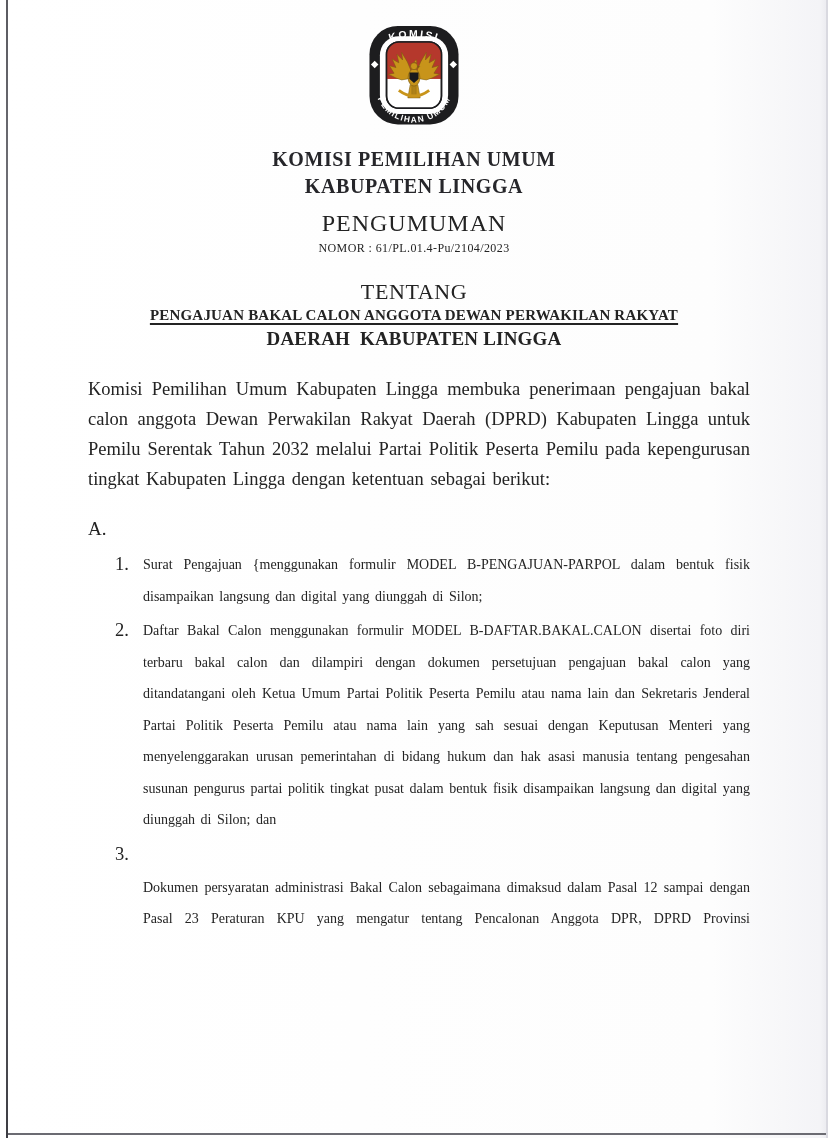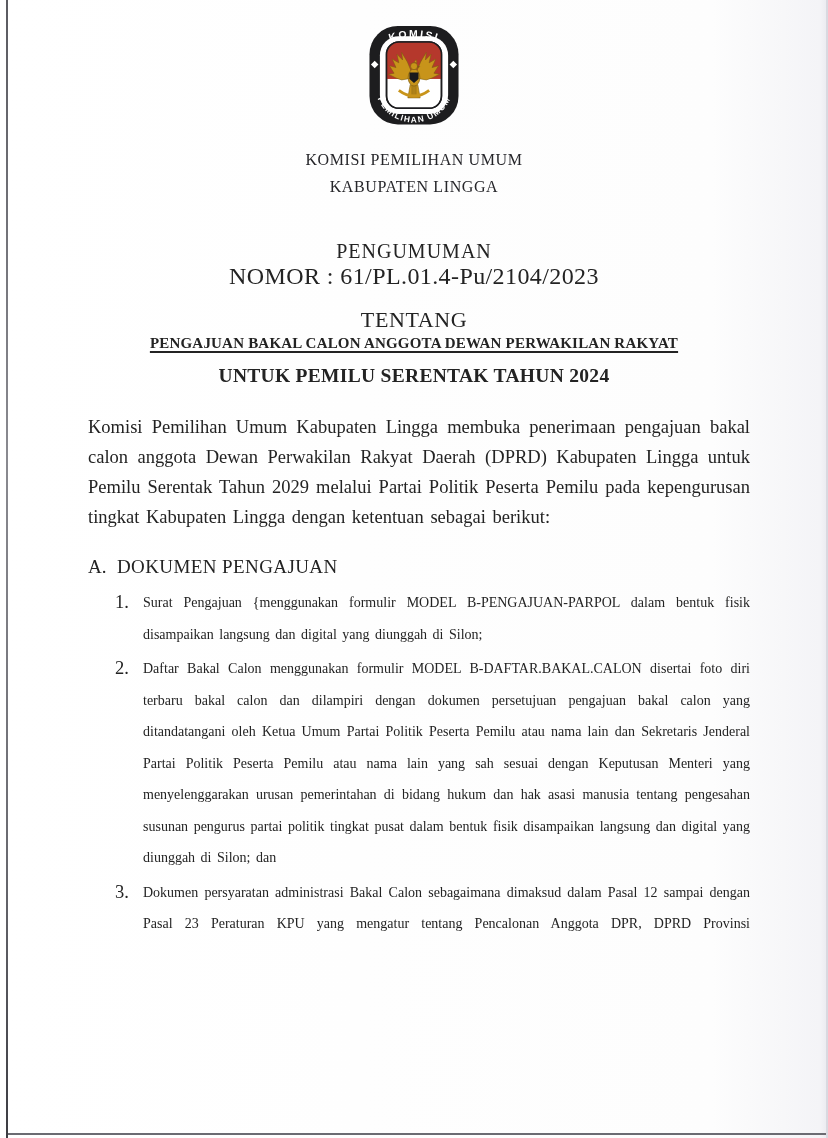--- a/index.html
+++ b/index.html
@@ -24,26 +24,26 @@
   .edge-right {
     position: absolute; right: 0; top: 0; bottom: 0; width: 2px;
     background: #d9d9e0;
   }
 
   .center { text-align: center; }
 
   .logo-wrap { padding-top: 24px; text-align: center; }
 
   .org-line {
-    font-size: 16px; line-height: 27px; letter-spacing: 0.6px; color: #26262a;
+    font-size: 20px; line-height: 27px; letter-spacing: 0.6px; color: #26262a; font-weight: bold;
   }
   .org-block { margin-top: 10px; }
 
-  .doc-type { margin-top: 39px; font-size: 20px; line-height: 25px; letter-spacing: 1px; }
-  .doc-number { font-size: 24px; line-height: 25px; letter-spacing: 0.4px; }
+  .doc-type { margin-top: 11px; font-size: 24px; line-height: 25px; letter-spacing: 1px; }
+  .doc-number { font-size: 12px; line-height: 25px; letter-spacing: 0.4px; }
 
   .about { margin-top: 19px; font-size: 22px; line-height: 24px; letter-spacing: 0.6px; }
 
   .subject1 {
     font-size: 15px; line-height: 23px; font-weight: 700; letter-spacing: 0.2px;
     text-decoration: underline; text-underline-offset: 3px; text-decoration-thickness: 1.5px;
   }
   .subject2 { font-size: 19px; line-height: 23px; font-weight: 700; letter-spacing: 0.2px; }
   .subject3 { margin-top: 9px; font-size: 19.5px; line-height: 24px; font-weight: 700; letter-spacing: 0.3px; }
 
@@ -58,21 +58,21 @@
   .section-label { width: 29px; flex: 0 0 29px; }
   .section-title { letter-spacing: 0.4px; }
 
   .items { margin-top: 7px; }
   .item { display: flex; margin-left: 27px; margin-top: 3px; }
   .item-number { flex: 0 0 28px; width: 28px; font-size: 18.5px; line-height: 31.5px; }
   .item-text {
     flex: 1; font-size: 14px; line-height: 31.5px;
     text-align: justify; word-spacing: 2px;
   }
-  .item.stretch-last .item-text { text-align-last: justify; }
+  .item.stretch-last .item-text { text-align-last: justify; margin-top: 33px; }
 </style>
 </head>
 <body>
 
 <div class="page">
 
   <div class="edge-left"></div>
   <div class="edge-bottom"></div>
   <div class="edge-right"></div>
 
@@ -121,28 +121,27 @@
   <div class="center org-block">
     <div class="org-line">KOMISI PEMILIHAN UMUM</div>
     <div class="org-line">KABUPATEN LINGGA</div>
   </div>
 
   <div class="center doc-type">PENGUMUMAN</div>
   <div class="center doc-number">NOMOR : 61/PL.01.4-Pu/2104/2023</div>
 
   <div class="center about">TENTANG</div>
   <div class="center subject1">PENGAJUAN BAKAL CALON ANGGOTA DEWAN PERWAKILAN RAKYAT</div>
-  <div class="center subject3">UNTUK PEMILU SERENTAK TAHUN 2024</div>
+  <div class="center subject2">DAERAH&nbsp; KABUPATEN LINGGA</div>
 
-  <div class="intro">Komisi Pemilihan Umum Kabupaten Lingga membuka penerimaan pengajuan bakal calon anggota Dewan Perwakilan Rakyat Daerah (DPRD) Kabupaten Lingga untuk Pemilu Serentak Tahun 2029 melalui Partai Politik Peserta Pemilu pada kepengurusan tingkat Kabupaten Lingga dengan ketentuan sebagai berikut:</div>
+  <div class="intro">Komisi Pemilihan Umum Kabupaten Lingga membuka penerimaan pengajuan bakal calon anggota Dewan Perwakilan Rakyat Daerah (DPRD) Kabupaten Lingga untuk Pemilu Serentak Tahun 2032 melalui Partai Politik Peserta Pemilu pada kepengurusan tingkat Kabupaten Lingga dengan ketentuan sebagai berikut:</div>
 
   <div class="section">
     <div class="section-head">
       <span class="section-label">A.</span>
-      <span class="section-title">DOKUMEN PENGAJUAN</span>
     </div>
 
     <div class="items">
       <div class="item">
         <span class="item-number">1.</span>
         <span class="item-text">Surat Pengajuan {menggunakan formulir MODEL B-PENGAJUAN-PARPOL dalam bentuk fisik disampaikan langsung dan digital yang diunggah di Silon;</span>
       </div>
       <div class="item">
         <span class="item-number">2.</span>
         <span class="item-text">Daftar Bakal Calon menggunakan formulir MODEL B-DAFTAR.BAKAL.CALON disertai foto diri terbaru bakal calon dan dilampiri dengan dokumen persetujuan pengajuan bakal calon yang ditandatangani oleh Ketua Umum Partai Politik Peserta Pemilu atau nama lain dan Sekretaris Jenderal Partai Politik Peserta Pemilu atau nama lain yang sah sesuai dengan Keputusan Menteri yang menyelenggarakan urusan pemerintahan di bidang hukum dan hak asasi manusia tentang pengesahan susunan pengurus partai politik tingkat pusat dalam bentuk fisik disampaikan langsung dan digital yang diunggah di Silon; dan</span>

